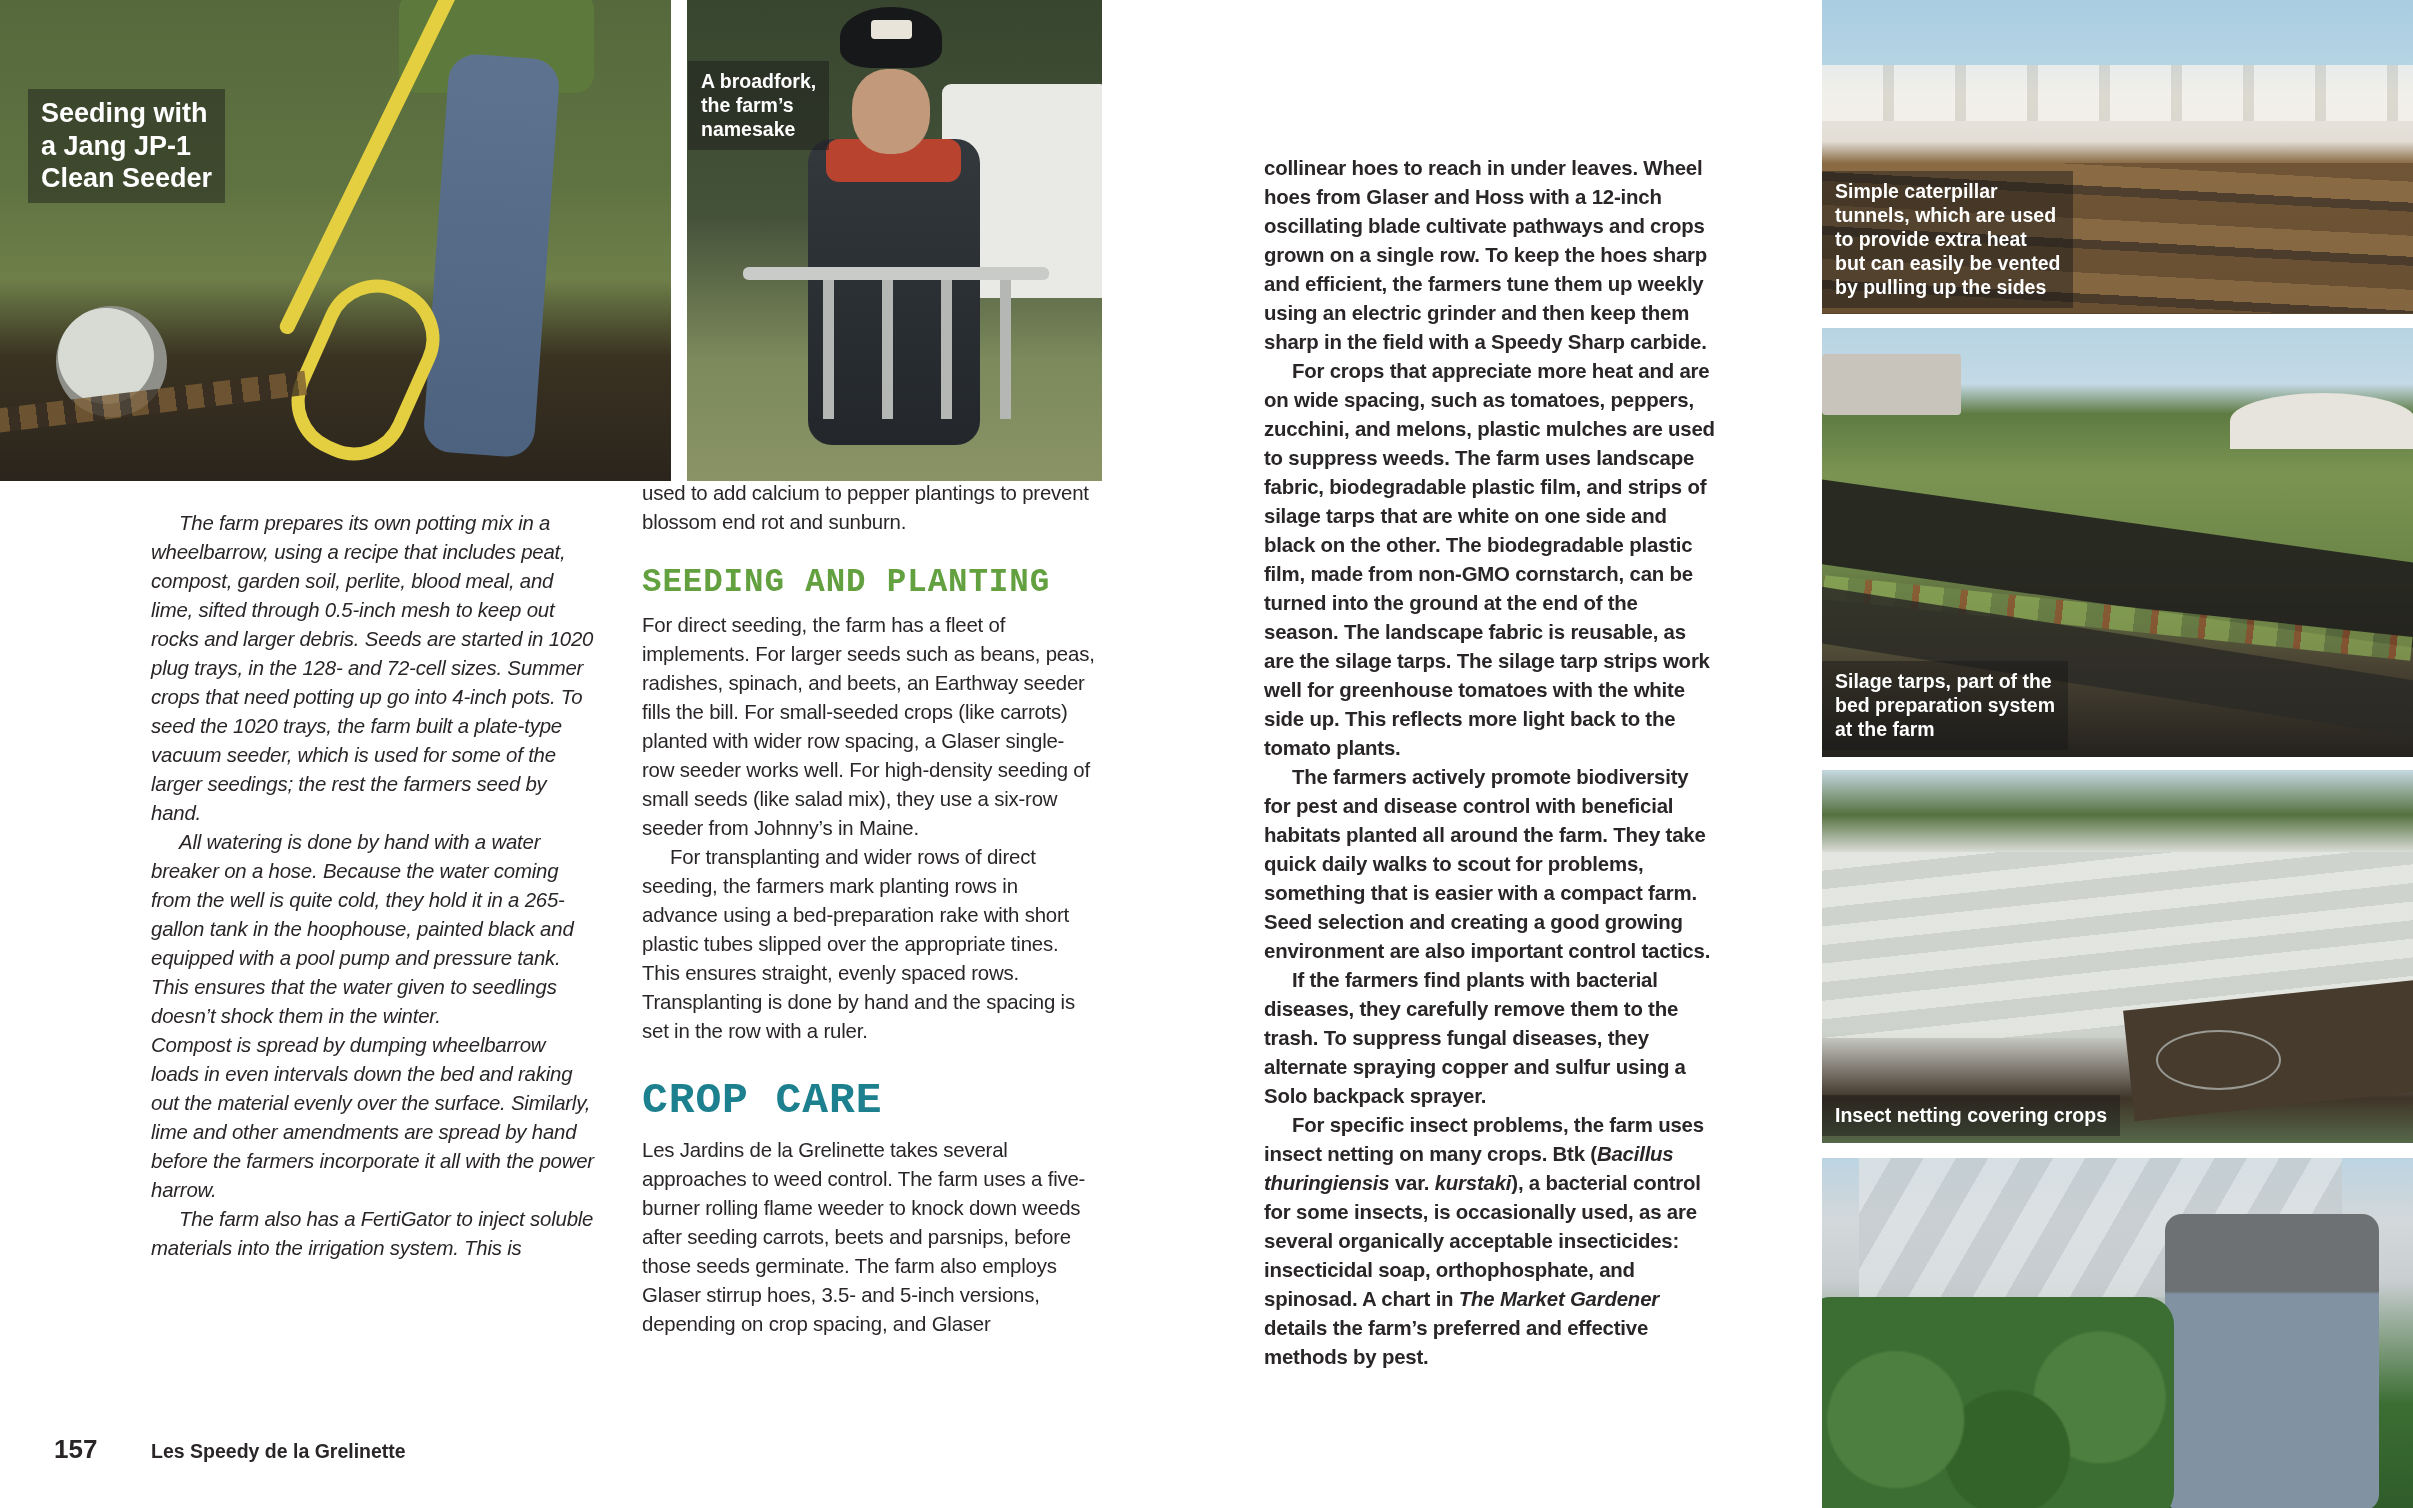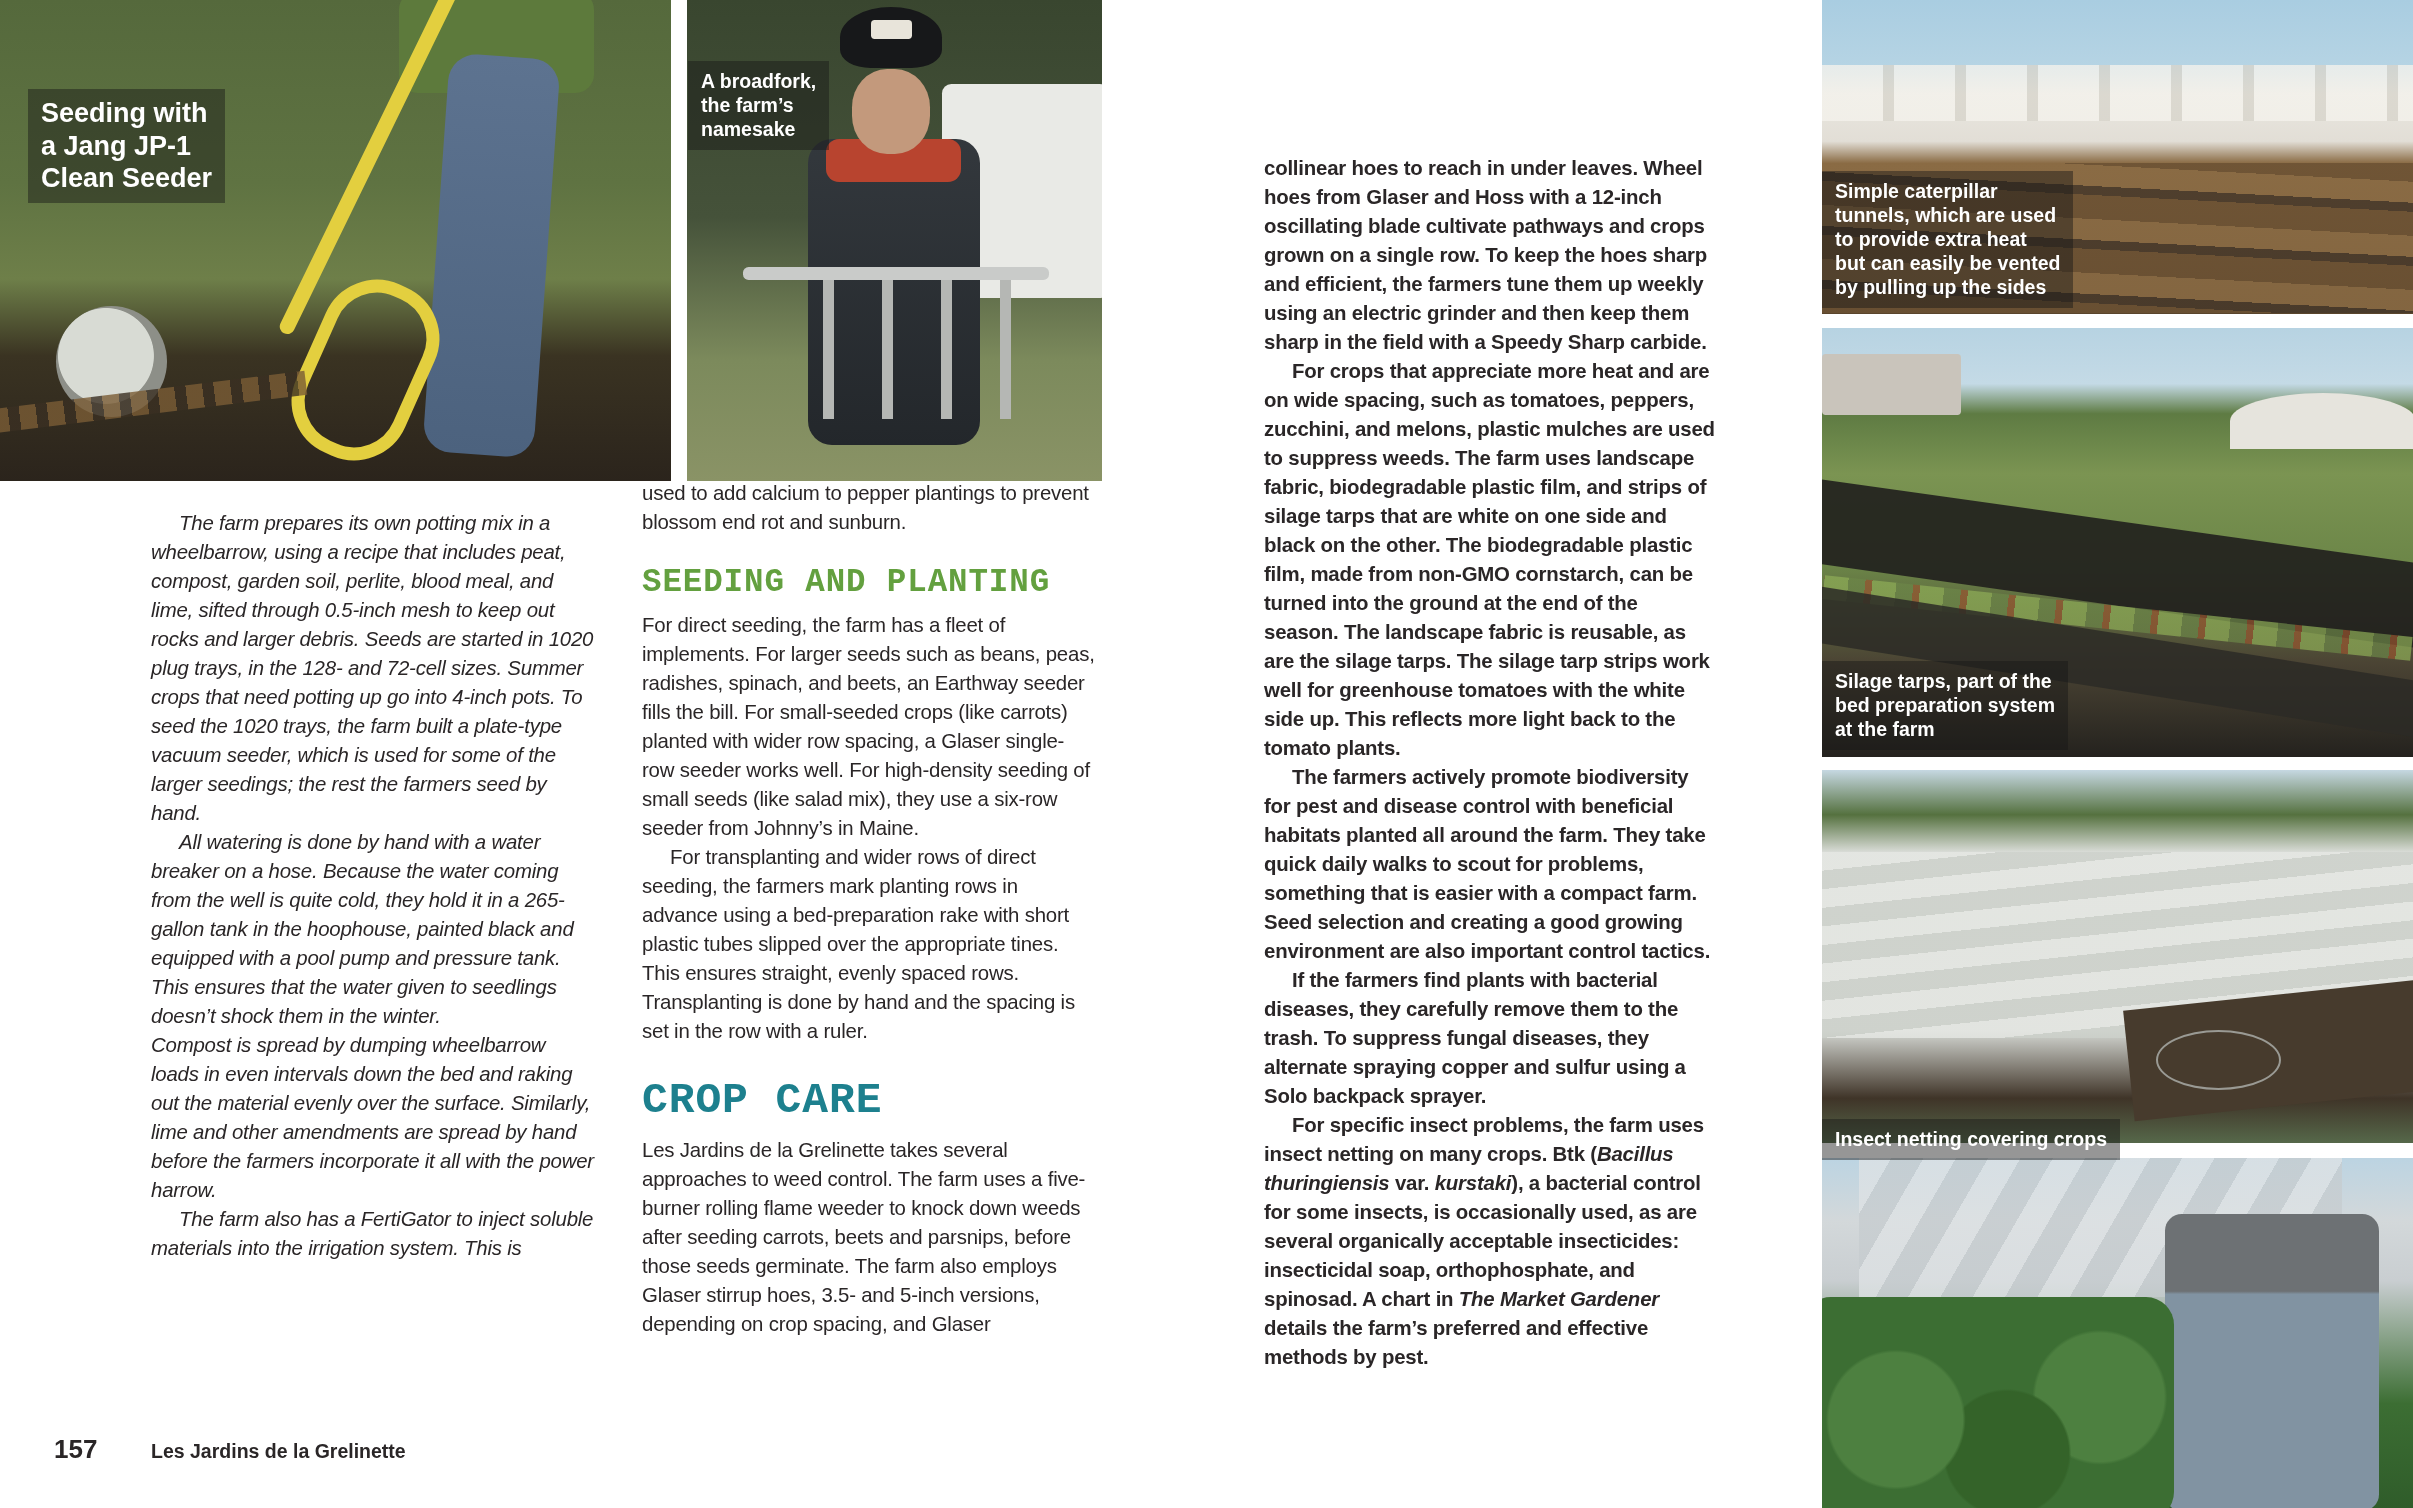--- a/index.html
+++ b/index.html
@@ -48,21 +48,21 @@
   .chard-leaves{left:-18.6px;top:139px;width:371px;height:223px;background:radial-gradient(circle at 25% 55%,#4d8040 0 22%,transparent 23%),radial-gradient(circle at 55% 70%,#346329 0 24%,transparent 25%),radial-gradient(circle at 80% 45%,#4d8040 0 20%,transparent 21%),#3c6e33;border-radius:28px;}
   .person-jeans{left:343px;top:56px;width:214px;height:297px;background:linear-gradient(180deg,#6d7174 0 26%,#8193a2 27% 100%);border-radius:16.7px;}
   .net-fold{left:37px;top:0;width:483px;height:139px;background:repeating-linear-gradient(120deg,#dfe3e5 0 28px,#c6cccf 28px 56px);opacity:.75;}
   
   .photo-caption{position:absolute;background:rgba(22,22,22,0.45);color:#ffffff;
     font-weight:700;font-size:19.5px;line-height:25px;padding:8.4px 13px;white-space:pre-line;}
   #cap-jang{left:28px;top:89px;font-size:27px;line-height:32.5px;}
   #cap-broadfork{left:688px;top:61px;line-height:24px;}
   #cap-tunnels{left:1822px;top:171px;line-height:24px;}
   #cap-silage{left:1822px;top:661px;line-height:24px;}
-  #cap-netting{left:1822px;top:1119px;line-height:24px;}
+  #cap-netting{left:1822px;top:1095px;line-height:24px;}
   
   .col{position:absolute;font-size:20.4px;line-height:29px;letter-spacing:-0.2px;color:#2a2627;}
   #col1{left:151px;top:509px;width:444px;font-style:italic;}
   #col2{left:642px;top:479px;width:453px;}
   #col3{left:1264px;top:154px;width:452px;font-weight:bold;}
   .col p{margin:0;}
   .col p.ind{text-indent:28px;}
   .h-green{font-family:"Liberation Mono",monospace;font-weight:700;font-size:32.5px;line-height:35px;
     color:var(--heading-green,#63a03f);letter-spacing:0.9px;margin:28px 0 11px;}
   .h-teal{font-family:"Liberation Mono",monospace;font-weight:700;font-size:43px;line-height:45px;
@@ -151,16 +151,16 @@
 
   <div class="col" id="col3">
     <p>collinear hoes to reach in under leaves. Wheel hoes from Glaser and Hoss with a 12-inch oscillating blade cultivate pathways and crops grown on a single row. To keep the hoes sharp and efficient, the farmers tune them up weekly using an electric grinder and then keep them sharp in the field with a Speedy Sharp carbide.</p>
     <p class="ind">For crops that appreciate more heat and are on wide spacing, such as tomatoes, peppers, zucchini, and melons, plastic mulches are used to suppress weeds. The farm uses landscape fabric, biodegradable plastic film, and strips of silage tarps that are white on one side and black on the other. The biodegradable plastic film, made from non-GMO cornstarch, can be turned into the ground at the end of the season. The landscape fabric is reusable, as are the silage tarps. The silage tarp strips work well for greenhouse tomatoes with the white side up. This reflects more light back to the tomato plants.</p>
     <p class="ind">The farmers actively promote biodiversity for pest and disease control with beneficial habitats planted all around the farm. They take quick daily walks to scout for problems, something that is easier with a compact farm. Seed selection and creating a good growing environment are also important control tactics.</p>
     <p class="ind">If the farmers find plants with bacterial diseases, they carefully remove them to the trash. To suppress fungal diseases, they alternate spraying copper and sulfur using a Solo backpack sprayer.</p>
     <p class="ind">For specific insect problems, the farm uses insect netting on many crops. Btk (<em>Bacillus thuringiensis</em> var. <em>kurstaki</em>), a bacterial control for some insects, is occasionally used, as are several organically acceptable insecticides: insecticidal soap, orthophosphate, and spinosad. A chart in <em>The Market Gardener</em> details the farm’s preferred and effective methods by pest.</p>
   </div>
 
   <div id="footer-number">157</div>
-  <div id="footer-title">Les Jardins de la Grelinette</div>
+  <div id="footer-title">Les Speedy de la Grelinette</div>
 
 </div>
 
 
 </body></html>

